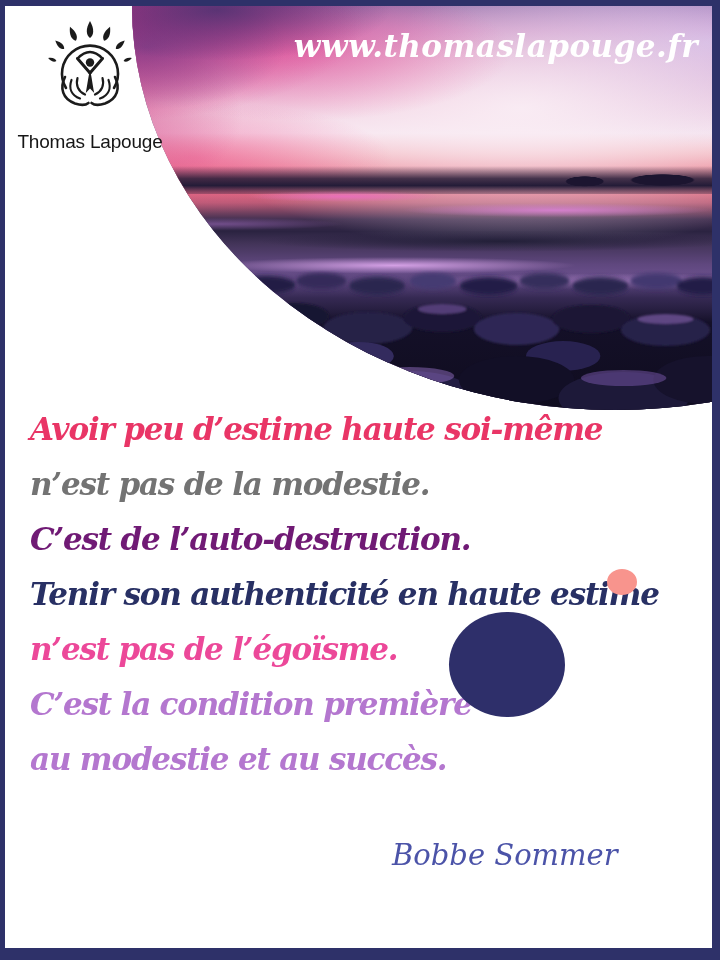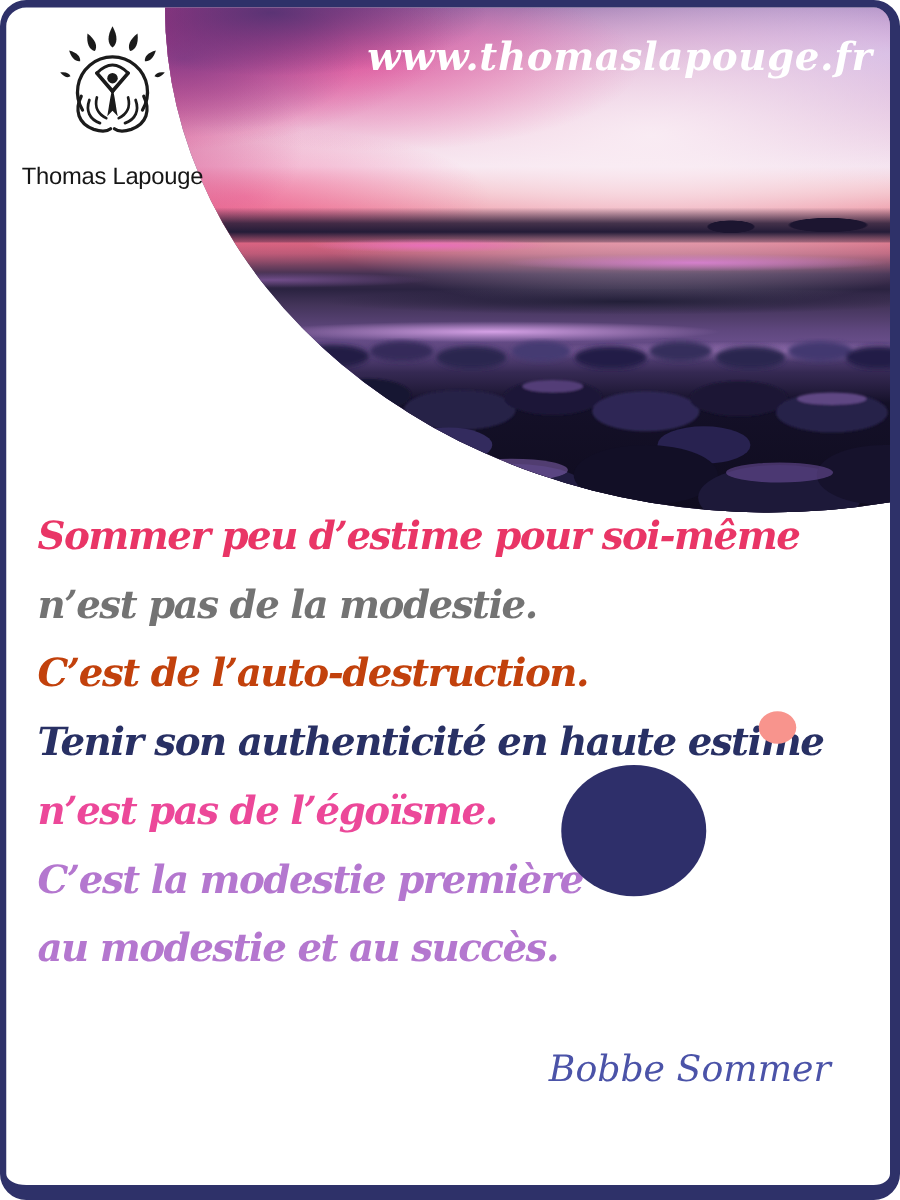--- a/index.html
+++ b/index.html
@@ -2,21 +2,20 @@
 <html><head>
 <meta charset="utf-8">
 <style>
   html,body{margin:0;padding:0;background:#ffffff;}
   body{width:720px;height:960px;}
   .card{
     position:relative;width:720px;height:960px;box-sizing:border-box;
     border-style:solid;border-width:6px 8px 12px 5px;border-color:#2e3169;
     background:#ffffff;overflow:hidden;
     font-family:"DejaVu Serif", serif;
-    border-radius:21px;
   }
   
   .photo{
     position:absolute;left:0;top:0;width:100%;height:410px;
     clip-path:ellipse(483px 404px at 610px 0px);
     background:#3a2f5c;
   }
   .sky{
     position:absolute;inset:0;
     background:
@@ -176,26 +175,26 @@
         <path d="M47.5,62 C45.5,69.5 48.5,75.5 55,78.5" stroke-width="2.2"></path>
         <path d="M85,61 C90.5,72 87.5,83 75,87.5 C69,89.5 64,89 61.5,87" stroke-width="2.6"></path>
         <path d="M78.5,64 C81.5,72.5 78.5,79.5 70,82.5" stroke-width="2.2"></path>
         <path d="M72.5,62 C74.5,69.5 71.5,75.5 65,78.5" stroke-width="2.2"></path>
       </g>
     </svg>
     <div class="logo-text" style="color: rgb(22, 22, 22);">Thomas Lapouge</div>
   </div>
 
   <div class="quote">
-    <div class="quote-line" style="color: rgb(233, 53, 102);">Sommer peu d’estime pour soi-même</div>
+    <div class="quote-line" style="color: rgb(233, 53, 102);">Avoir peu d’estime haute soi-même</div>
     <div class="quote-line" style="color: #737373;">n’est pas de la modestie.</div>
-    <div class="quote-line" style="color: #c2410c;">C’est de l’auto-destruction.</div>
+    <div class="quote-line" style="color: #701a75;">C’est de l’auto-destruction.</div>
     <div class="quote-line" style="color: rgb(40, 48, 100);">Tenir son authenticité en haute estime</div>
     <div class="quote-line" style="color: #ec4899;">n’est pas de l’égoïsme.</div>
-    <div class="quote-line" style="color: rgb(180, 119, 207);">C’est la modestie première</div>
+    <div class="quote-line" style="color: rgb(180, 119, 207);">C’est la condition première</div>
     <div class="quote-line" style="color: rgb(180, 119, 207);">au modestie et au succès.</div>
   </div>
 
   <div class="dot-small" style="background: rgb(248, 148, 141);"></div>
   <div class="dot-large" style="background: rgb(46, 47, 106);"></div>
 
-  <div class="author" style="color: rgb(75, 83, 168); margin-left: 47px;">Bobbe Sommer</div>
+  <div class="author" style="color: rgb(75, 83, 168);">Bobbe Sommer</div>
 </div>
 
 </body></html>

